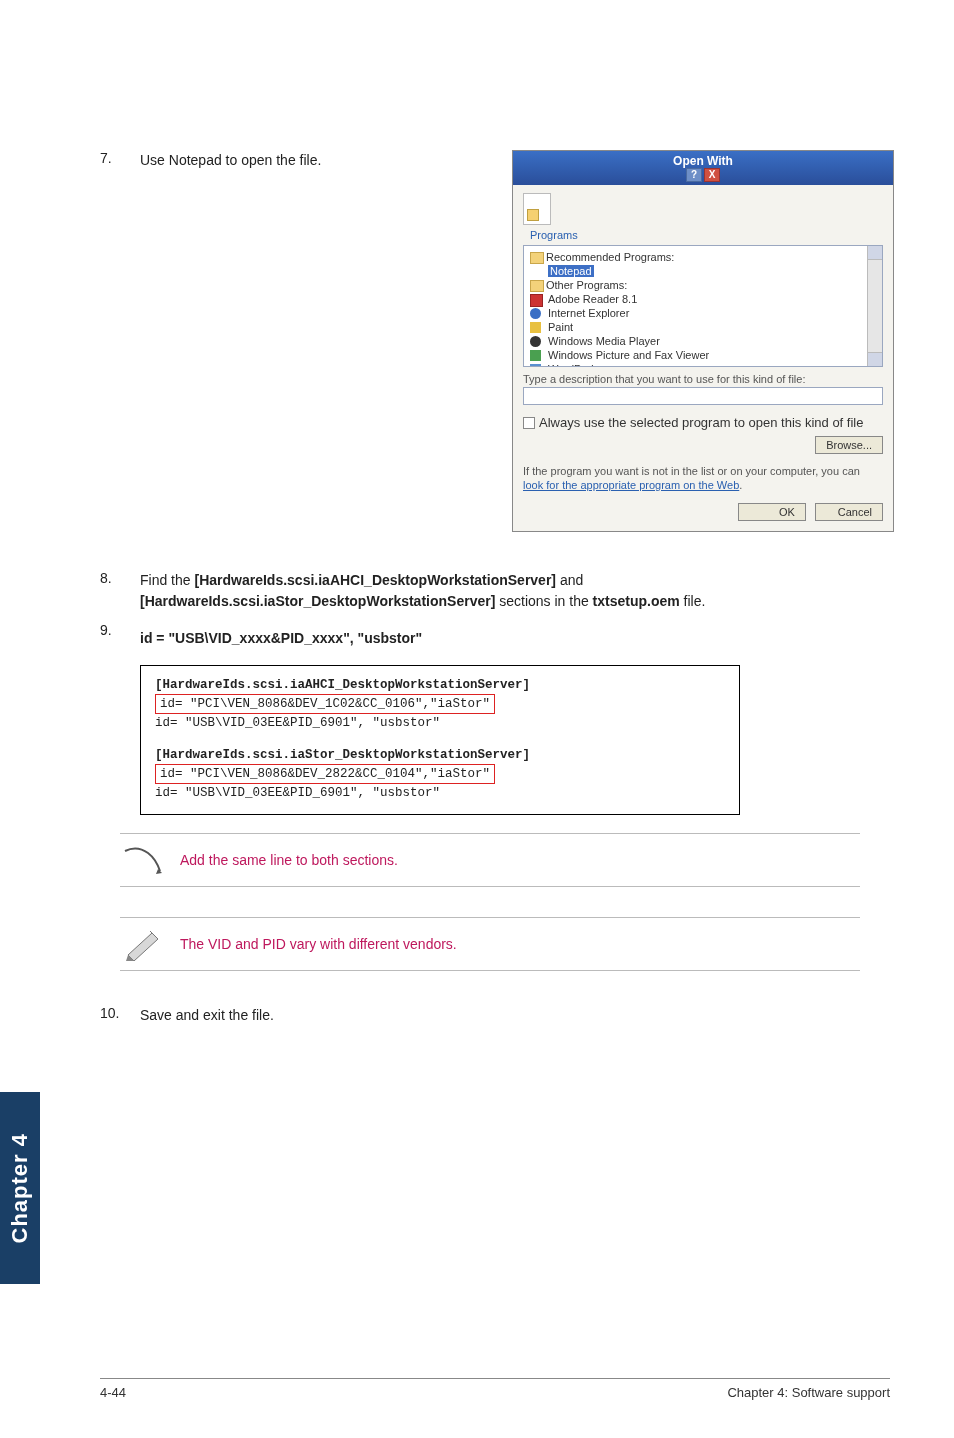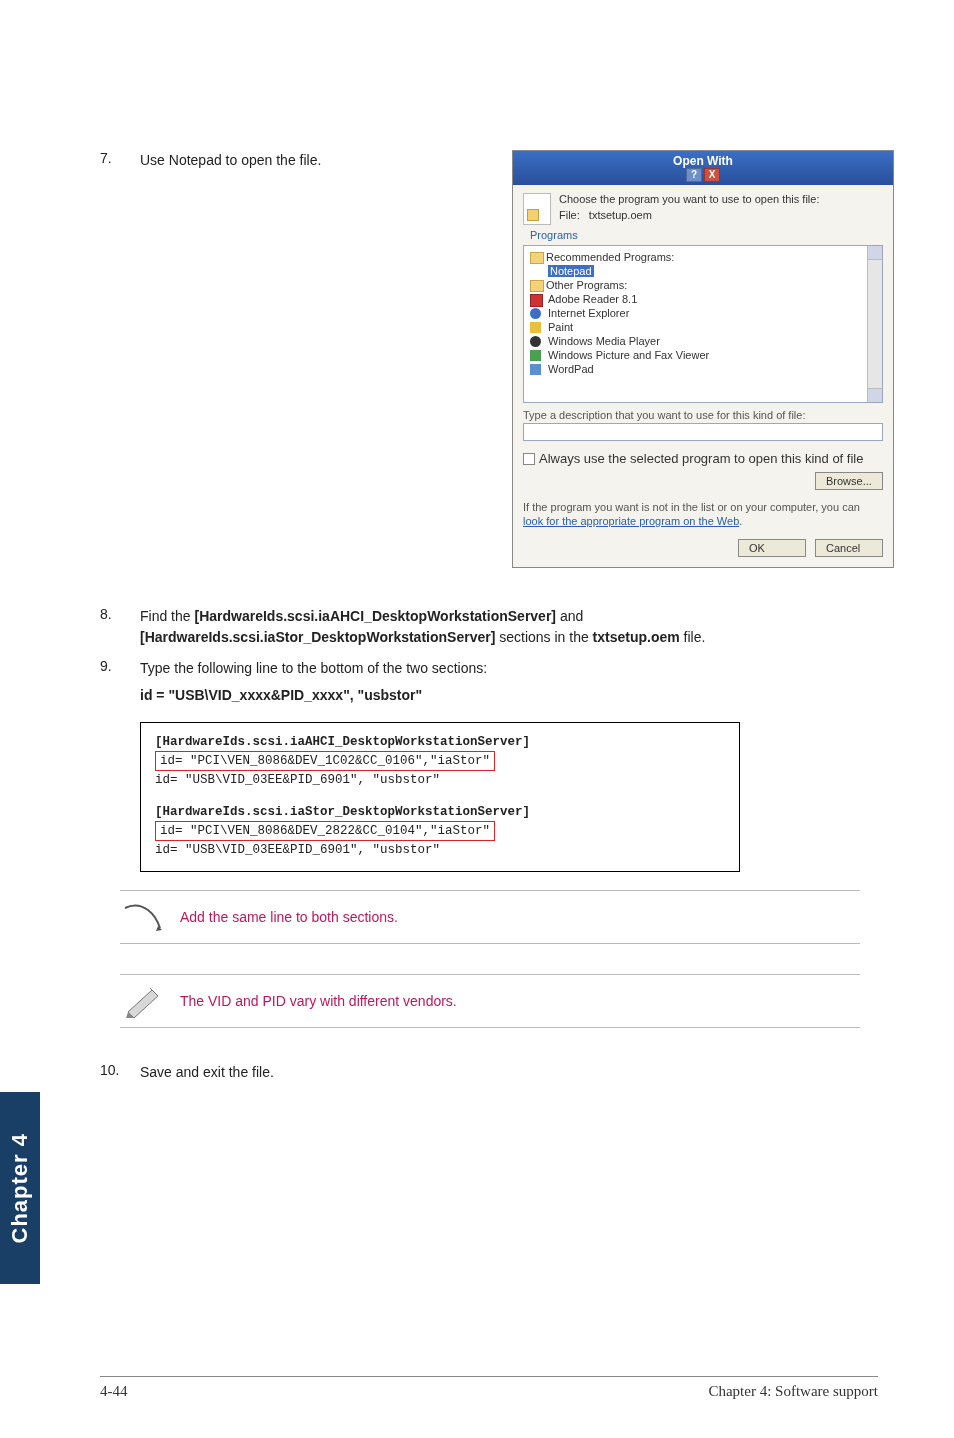--- a/index.html
+++ b/index.html
@@ -63,21 +63,21 @@
   .dlg-body { padding: 8px 10px 10px 10px; }
   .dlg-top-row { display:flex; gap:8px; align-items:flex-start; margin-bottom:4px;}
   .doc-icon {
     width: 28px; height: 32px; background:#fff; border:1px solid #bbb; position:relative;
   }
   .doc-icon::after{
     content:""; position:absolute; bottom:3px; left:3px; width:10px;height:10px;background:#f5d070;border:1px solid #c0a040;
   }
   .dlg-programs-label { color:#2a60b0; font-size:11px; margin:2px 0 4px 7px; }
   .prog-list {
-    background:#fff; border:1px solid #9aa7c0; height:158px; overflow:hidden; position:relative;
+    background:#fff; border:1px solid #9aa7c0; height:122px; overflow:hidden; position:relative;
   }
   .prog-inner { padding:4px 6px; font-size:11px; color:#333; }
   .prog-item { padding:1px 0 1px 18px; position:relative; }
   .prog-head { padding:1px 0 1px 16px; position:relative; color:#333; }
   .folder-ic::before{
     content:""; position:absolute; left:0; top:2px; width:12px;height:10px;background:#f3d27a;border:1px solid #c9a64a;
   }
   .sel { background:#3d6fc5; color:#fff; display:inline-block; padding:0 2px;}
   .ic-sq::before{content:"";position:absolute;left:0;top:2px;width:11px;height:11px;background:#c33;border:1px solid #922;}
   .ic-ie::before{content:"";position:absolute;left:0;top:2px;width:11px;height:11px;background:#3a6fc5;border-radius:50%;}
@@ -87,21 +87,21 @@
   .ic-wp::before{content:"";position:absolute;left:0;top:2px;width:11px;height:11px;background:#5a90d0;}
   .prog-scroll{position:absolute;right:0;top:0;bottom:0;width:15px;background:#e6e6e6;border-left:1px solid #bbb;}
   .prog-scroll .arr{height:14px;background:#d0d6e6;border-bottom:1px solid #bbb;}
   .prog-scroll .arr.bot{position:absolute;bottom:0;left:0;right:0;border-top:1px solid #bbb;border-bottom:none;}
   .dlg-descr-lbl { font-size:11px; color:#555; margin-top:6px; }
   .dlg-descr-input { width:100%; height:18px; background:#fff; border:1px solid #9aa7c0; margin-top:2px;}
   .dlg-chk-row { margin-top:10px; font-size:13px; color:#333; display:flex; align-items:center; gap:4px;}
   .dlg-chk { width:12px;height:12px;border:1px solid #888;background:#fff; }
   .dlg-browse-row{ text-align:right; margin-top:6px; }
   .dlg-btn{
-    display:inline-block; min-width:68px; padding:2px 10px; font-size:11px; text-align:left; border:1px solid #888; background:#ece9d8;
+    display:inline-block; min-width:68px; padding:2px 10px; font-size:11px; text-align:right; border:1px solid #888; background:#ece9d8;
   }
   .dlg-link-row { font-size:11px; color:#555; margin-top:10px; line-height:1.3;}
   .dlg-link-row a{ color:#2a60b0; text-decoration:underline;}
   .dlg-bottom-row{ text-align:right; margin-top:10px;}
   .dlg-bottom-row .dlg-btn{ margin-left:6px; }
   .bold { font-weight: bold; }
   .codebox {
     margin: 16px 0 18px 40px;
     width: 600px;
     border: 1.5px solid #000;
@@ -144,30 +144,29 @@
   .tab-side span{
     color:#fff;
     font-weight:bold;
     font-size:22px;
     writing-mode:vertical-rl;
     transform:rotate(180deg);
     letter-spacing:1px;
   }
   .footer{
     position:absolute;
-    left:0; right:16px;
+    left:0; right:4px;
     bottom:38px;
     border-top:1px solid #888;
     padding-top:6px;
     display:flex;
     justify-content:space-between;
-    font-size:15px;
+    font-size:13px;
     color:#333;
     margin:0 60px 0 100px;
-    font-family:Liberation Serif, serif;
   }
 </style>
 </head>
 <body>
 
 <div class="page">
 
   <div class="step-row step7">
     <div class="step-num">7.</div>
     <div class="step-body" style="max-width:300px;">Use Notepad to open the file.</div>
@@ -177,27 +176,20 @@
         <div class="dlg-title">
           <span>Open With</span>
           <div class="dlg-title-btns">
             <div class="dlg-help">?</div>
             <div class="dlg-corner">X</div>
           </div>
         </div>
         <div class="dlg-body">
           <div class="dlg-top-row">
             <div class="doc-icon"></div>
-            <div>
-              <div>Choose the program you want to use to open this file:</div>
-              <div style="margin-top:4px;">
-                <span>File:</span>
-                <span style="margin-left:6px;">txtsetup.oem</span>
-              </div>
-            </div>
           </div>
           <div class="dlg-programs-label">Programs</div>
           <div class="prog-list">
             <div class="prog-inner">
               <div class="prog-head folder-ic">Recommended Programs:</div>
               <div class="prog-item"><span class="sel">Notepad</span></div>
               <div class="prog-head folder-ic">Other Programs:</div>
               <div class="prog-item ic-sq">Adobe Reader 8.1</div>
               <div class="prog-item ic-ie">Internet Explorer</div>
               <div class="prog-item ic-paint">Paint</div>
@@ -236,21 +228,20 @@
   <div class="step-row">
     <div class="step-num">8.</div>
     <div class="step-body">
       <span>Find the </span><span class="bold">[HardwareIds.scsi.iaAHCI_DesktopWorkstationServer]</span><span> and </span><span class="bold">[HardwareIds.scsi.iaStor_DesktopWorkstationServer]</span><span> sections in the </span><span class="bold">txtsetup.oem</span><span> file.</span>
     </div>
   </div>
 
   <div class="step-row">
     <div class="step-num">9.</div>
     <div class="step-body">
-      <div>Type the following line to the bottom of the two sections:</div>
       <div class="bold" style="margin-top:6px;">id = "USB\VID_xxxx&amp;PID_xxxx", "usbstor"</div>
     </div>
   </div>
 
   <div class="codebox">
     <div class="bold">[HardwareIds.scsi.iaAHCI_DesktopWorkstationServer]</div>
     <div><span class="hl">id= "PCI\VEN_8086&amp;DEV_1C02&amp;CC_0106","iaStor"</span></div>
     <div>id= "USB\VID_03EE&amp;PID_6901", "usbstor"</div>
     <div style="height:14px;"></div>
     <div class="bold">[HardwareIds.scsi.iaStor_DesktopWorkstationServer]</div>

